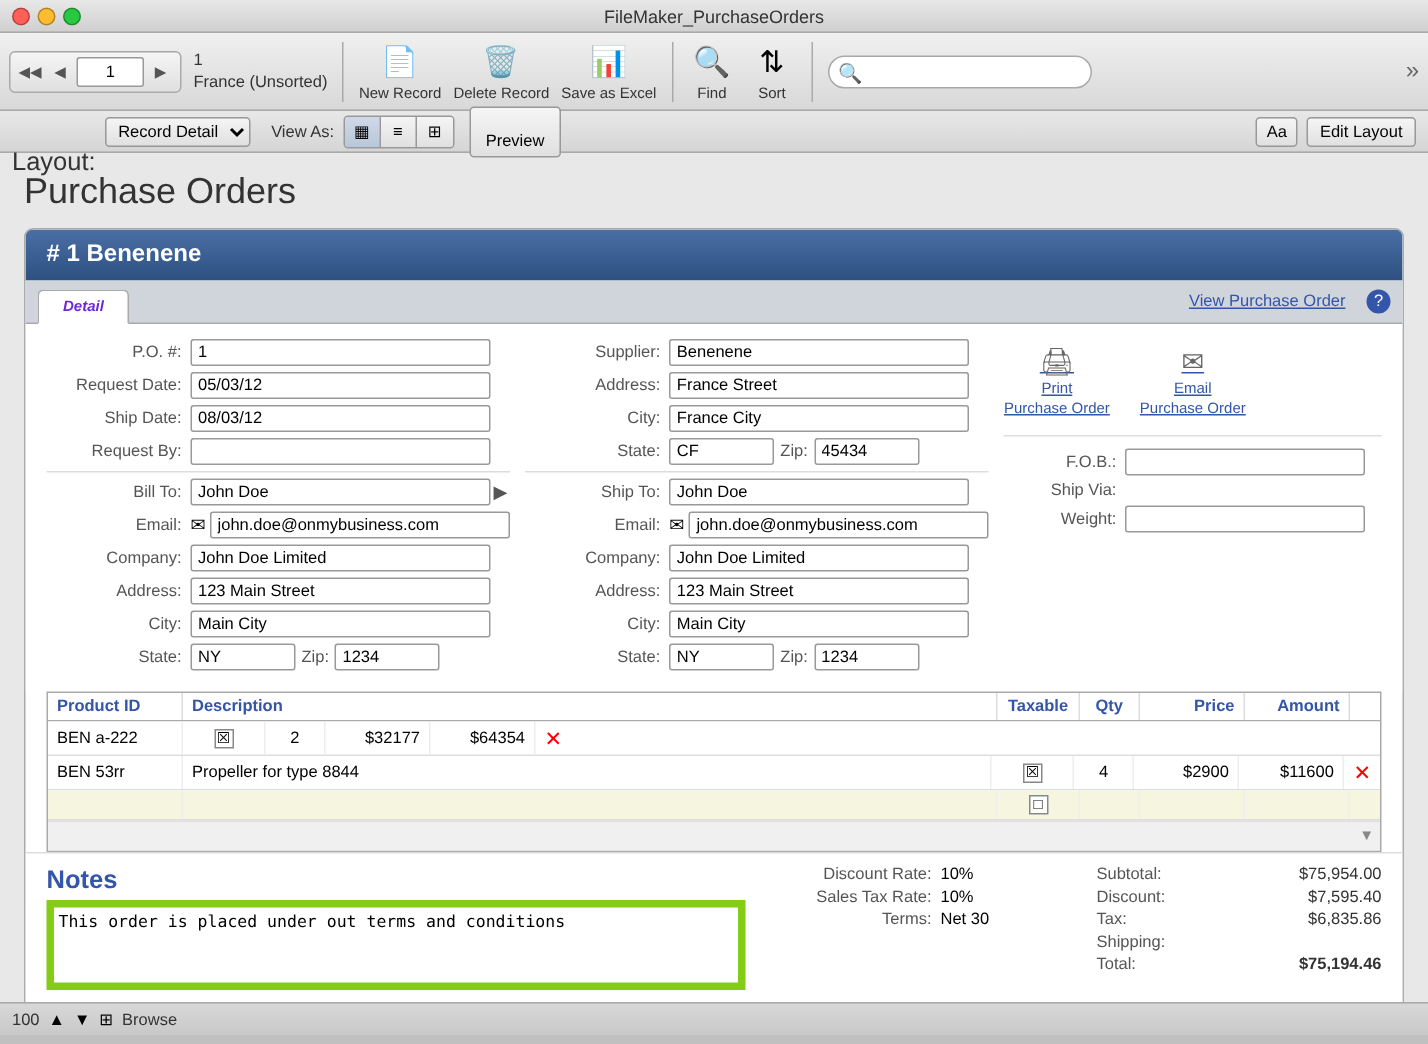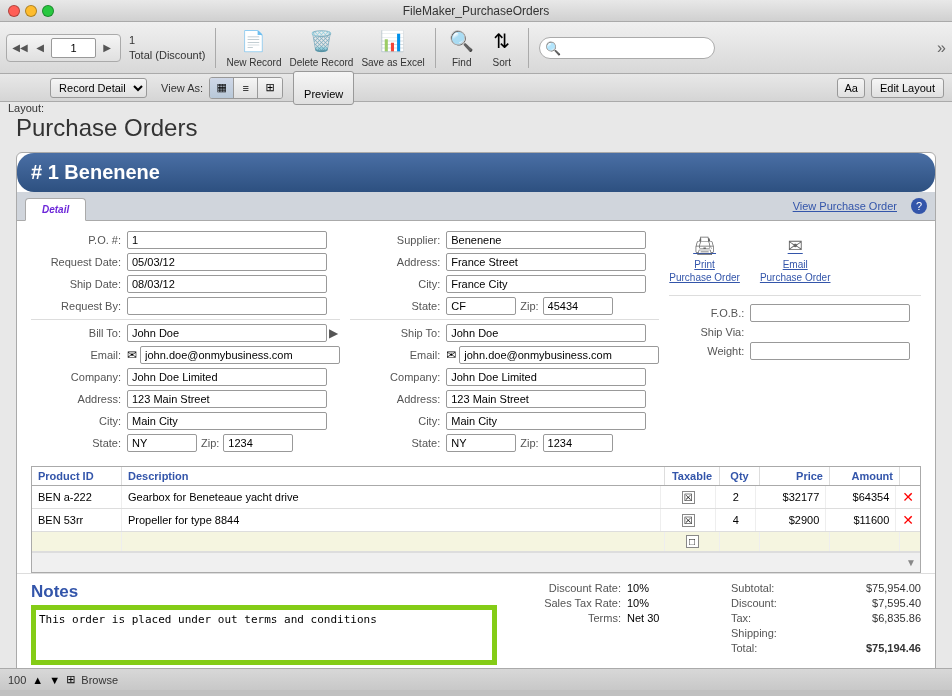--- a/index.html
+++ b/index.html
@@ -95,21 +95,21 @@
     
     .layout-bar {
       background: linear-gradient(to bottom, #e8e8e8, #d5d5d5);
       border-bottom: 1px solid #aaa;
       padding: 4px 8px;
       display: flex;
       align-items: center;
       gap: 6px;
       height: 28px;
     }
-    .layout-label { font-size: 11px; color: #333; margin-top: 40px; }
+    .layout-label { font-size: 17px; color: #333; margin-top: 40px; }
     .layout-select {
       height: 20px;
       border: 1px solid #999;
       border-radius: 3px;
       background: linear-gradient(to bottom, #f5f5f5, #e0e0e0);
       font-size: 11px;
       padding: 0 4px;
     }
     .view-label { font-size: 11px; color: #333; margin-left: 8px; }
     .view-btns { display: flex; border: 1px solid #999; border-radius: 3px; overflow: hidden; }
@@ -166,23 +166,22 @@
     .record-card {
       background: white;
       border: 1px solid #aaa;
       border-radius: 6px;
       overflow: hidden;
     }
     .record-header {
       background: linear-gradient(to bottom, #4a6fa5, #2d5080);
       color: white;
       padding: 8px 14px;
-      font-size: 20px;
+      font-size: 16px;
       font-weight: bold;
-      border-radius: 17px;
     }
 
     
     .tabs-row {
       background: #d0d5dc;
       border-bottom: 1px solid #aaa;
       padding: 0 8px;
       display: flex;
       align-items: flex-end;
       justify-content: space-between;
@@ -334,21 +333,21 @@
 
 <div class="toolbar">
   <div class="toolbar-nav">
     <div class="nav-btn">◀◀</div>
     <div class="nav-btn">◀</div>
     <input class="record-input" value="1" style="">
     <div class="nav-btn">▶</div>
   </div>
   <div class="total-label">
     <div>1</div>
-    <div>Total (Discount)</div>
+    <div>France (Unsorted)</div>
   </div>
   <div class="toolbar-sep"></div>
   <div class="toolbar-section">
     <div class="toolbar-icon">📄</div>
     <div class="toolbar-label">New Record</div>
   </div>
   <div class="toolbar-section">
     <div class="toolbar-icon">🗑️</div>
     <div class="toolbar-label">Delete Record</div>
   </div>
@@ -543,21 +542,20 @@
         <div class="th description">Description</div>
         <div class="th taxable">Taxable</div>
         <div class="th qty">Qty</div>
         <div class="th price">Price</div>
         <div class="th amount">Amount</div>
         <div class="th del"></div>
       </div>
 
       <div class="table-row-item">
         <div class="td product-id">BEN a-222</div>
-        <div class="td description">Gearbox for Beneteaue yacht drive</div>
         <div class="td taxable">
           <div class="checkbox-display checked">☒</div>
         </div>
         <div class="td qty">2</div>
         <div class="td price">$32177</div>
         <div class="td amount">$64354</div>
         <div class="td del">
             <span class="del-btn">✕</span>
           </div>
       </div>

